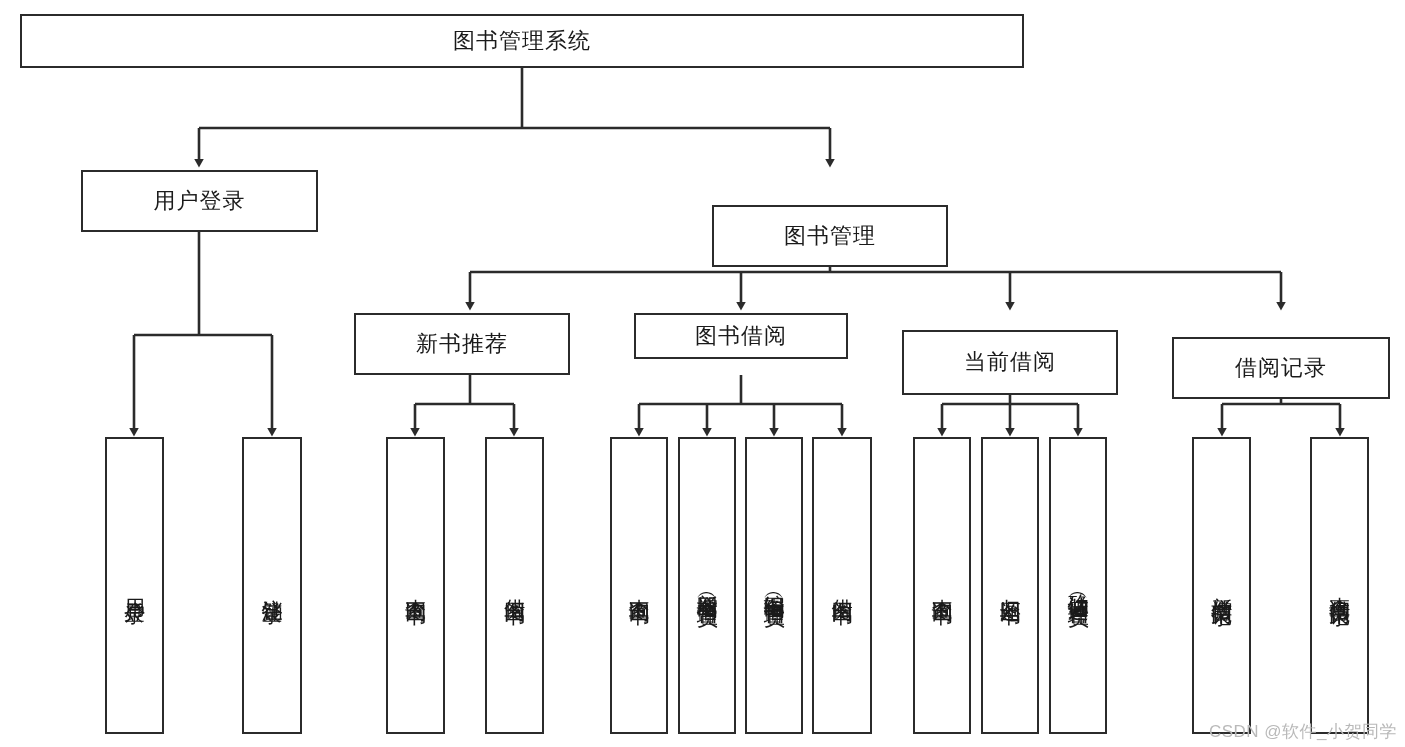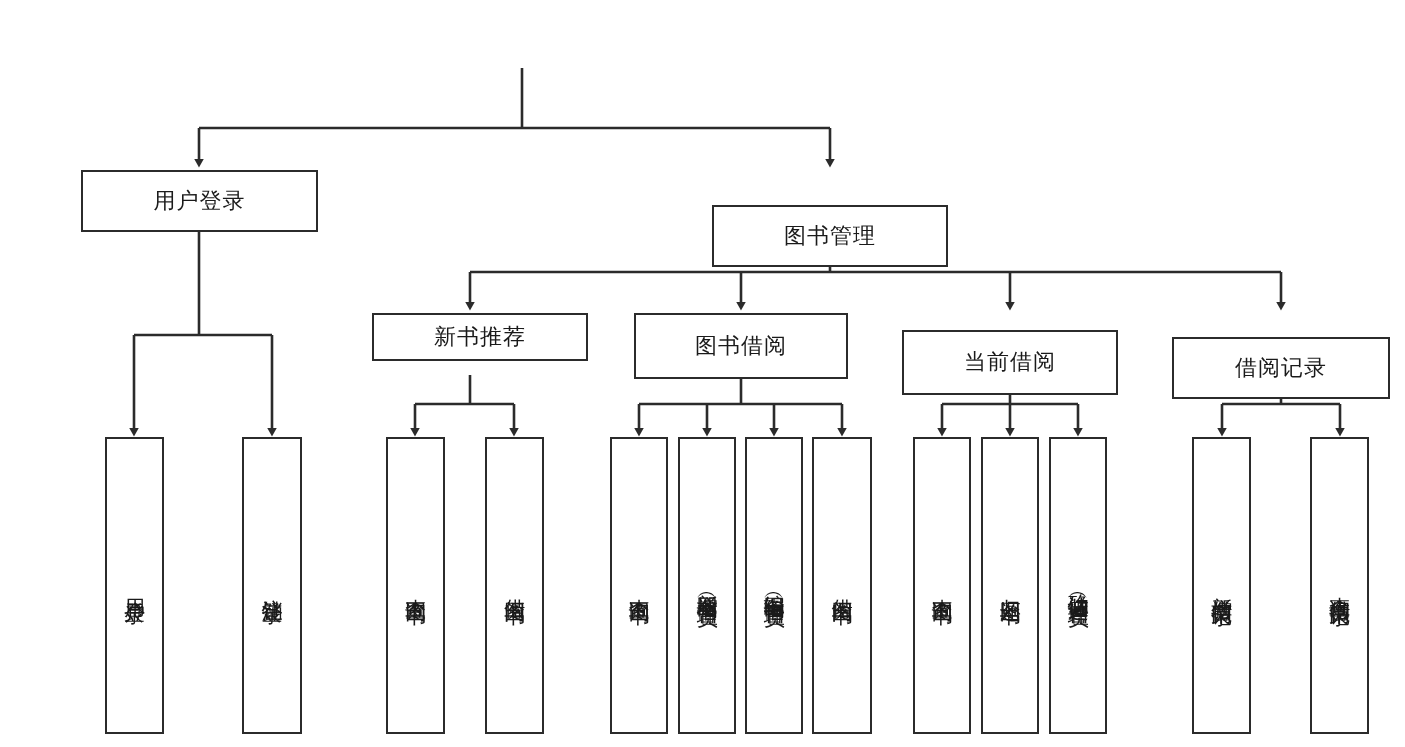--- a/index.html
+++ b/index.html
@@ -116,32 +116,35 @@
       <path d="M1010,404 L1010,429" marker-end="url(#arrowhead)"></path>
       <path d="M1078,404 L1078,429" marker-end="url(#arrowhead)"></path>
 
       <path d="M1281,375 L1281,404"></path>
       <path d="M1222,404 L1340,404"></path>
       <path d="M1222,404 L1222,429" marker-end="url(#arrowhead)"></path>
       <path d="M1340,404 L1340,429" marker-end="url(#arrowhead)"></path>
     </g>
   </svg>
 
+  <div class="node horiz" style="left:20px; top:14px; width:1004px; height:54px;">
+    <span>图书管理系统</span>
+  </div>
 
   <div class="node horiz" style="left:81px; top:170px; width:237px; height:62px;">
     <span>用户登录</span>
   </div>
   <div class="node horiz" style="left:712px; top:170px; width:236px; height:62px;margin-top:35px;">
     <span>图书管理</span>
   </div>
 
-  <div class="node horiz" style="left:372px; top:313px; width:216px; height:48px;">
+  <div class="node horiz" style="left:354px; top:313px; width:216px; height:62px;">
     <span>新书推荐</span>
   </div>
-  <div class="node horiz" style="left:634px; top:313px; width:214px; height:66px;align-items:center;">
+  <div class="node horiz" style="left:634px; top:313px; width:214px; height:46px;align-items:center;">
     <span>图书借阅</span>
   </div>
   <div class="node horiz" style="left:902px; top:330px; width:216px; height:65px;">
     <span>当前借阅</span>
   </div>
   <div class="node horiz" style="left:1172px; top:313px; width:218px; height:62px;margin-top:24px;">
     <span>借阅记录</span>
   </div>
 
   <div class="node vert" style="left:105px; top:437px; width:59px; height:297px;">
@@ -181,13 +184,14 @@
     <span class="vtext">确认归还（管理员）</span>
   </div>
 
   <div class="node vert" style="left:1192px; top:437px; width:59px; height:297px;">
     <span class="vtext">新增借阅记录</span>
   </div>
   <div class="node vert" style="left:1310px; top:437px; width:59px; height:297px;">
     <span class="vtext">查询借阅记录</span>
   </div>
 
+  <div id="watermark">CSDN @软件_小贺同学</div>
 </div>
 
 </body></html>

